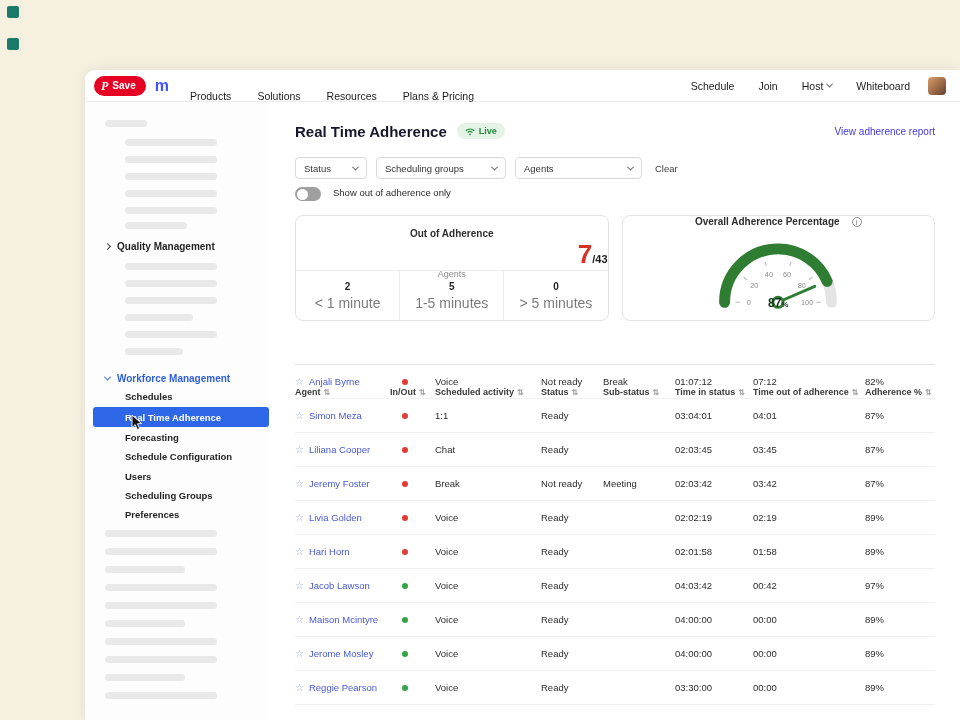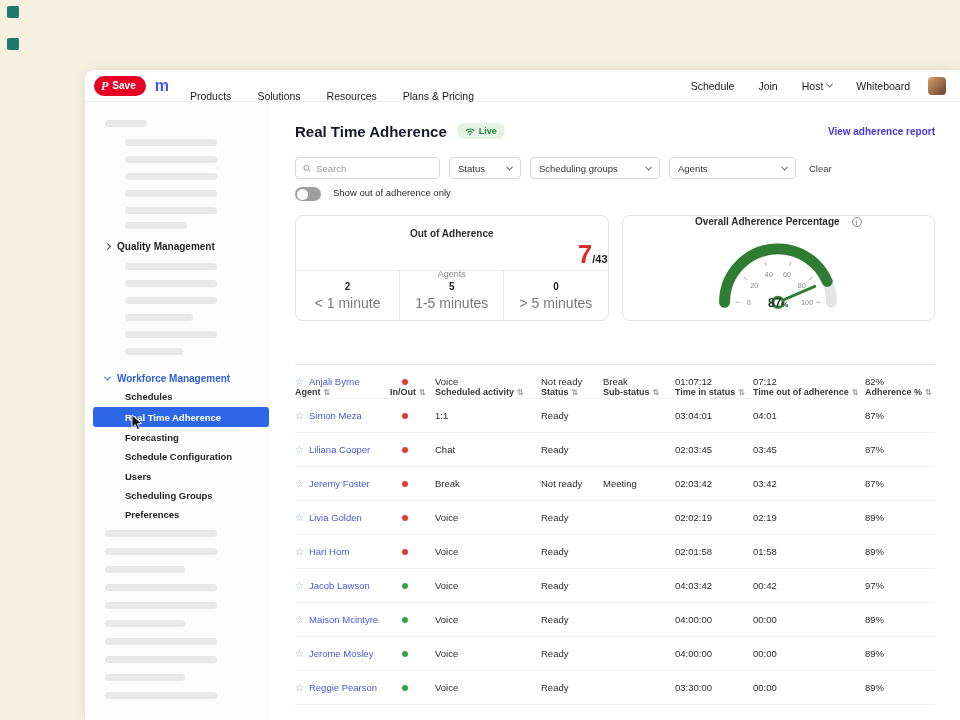--- a/index.html
+++ b/index.html
@@ -45,21 +45,21 @@
                  display:flex; align-items:center; padding-left:32px; cursor:pointer; }
   .side-active .lbl { font-size:9.5px; font-weight:600; color:#fff; white-space:nowrap; }
   .cursor-svg { position:absolute; z-index:6; }
 
   
   .content { position:absolute; left:185px; top:32px; right:0; bottom:0; padding:20px 25px 0; background:#fff; }
   .title-row { display:flex; align-items:center; gap:10px; height:18px; }
   .page-title { font-size:15px; font-weight:bold; color:#16162c; white-space:nowrap; }
   .live-badge { display:flex; align-items:center; gap:4px; height:16px; padding:0 8px; border-radius:9px;
                 background:#e4f3e6; color:#1f8b3a; font-size:9px; font-weight:bold; }
-  .report-link { position:absolute; right:25px; top:24px; font-size:10px; font-weight:bold; color:#4338e0; cursor:pointer;text-align:center; }
+  .report-link { position:absolute; right:25px; top:24px; font-size:10px; font-weight:normal; color:#4338e0; cursor:pointer;text-align:center; }
 
   .filters { display:flex; align-items:center; gap:9px; margin-top:17px; height:22px; }
   .search-box { width:145px; height:22px; border:1px solid #d8d8d8; border-radius:4px; display:flex;
                 align-items:center; gap:5px; padding:0 7px; background:#fff; }
   .search-box input { border:none; outline:none; width:100%; font-size:9.5px; color:#333;
                       font-family:"Liberation Sans", sans-serif; background:transparent; }
   .search-box input::placeholder { color:#9a9a9a; }
   .dropdown { height:22px; border:1px solid #d8d8d8; border-radius:4px; display:flex; align-items:center;
               justify-content:space-between; padding:0 8px; font-size:9.5px; color:#333; cursor:pointer; background:#fff; }
   .clear-link { font-size:9.5px; color:#3c3c3c; margin-left:4px; cursor:pointer; }
@@ -200,27 +200,20 @@
             <path d="M1 3.6 A7 7 0 0 1 11 3.6" fill="none" stroke="#1f8b3a" stroke-width="1.4"></path>
             <path d="M3.2 5.8 A4 4 0 0 1 8.8 5.8" fill="none" stroke="#1f8b3a" stroke-width="1.4"></path>
             <circle cx="6" cy="7.9" r="1.1" fill="#1f8b3a"></circle>
           </svg>
           <span>Live</span>
         </span>
       </div>
       <span class="report-link">View adherence report</span>
 
       <div class="filters">
-        <div class="search-box">
-          <svg width="9" height="9" viewBox="0 0 10 10">
-            <circle cx="4.2" cy="4.2" r="3.1" fill="none" stroke="#999" stroke-width="1.2"></circle>
-            <line x1="6.6" y1="6.6" x2="9.2" y2="9.2" stroke="#999" stroke-width="1.2"></line>
-          </svg>
-          <input type="text" placeholder="Search" style="">
-        </div>
         <div class="dropdown" style="width:72px">
           <span>Status</span>
           <span class="chev chev-down"></span>
         </div>
         <div class="dropdown" style="width:130px">
           <span>Scheduling groups</span>
           <span class="chev chev-down"></span>
         </div>
         <div class="dropdown" style="width:127px">
           <span>Agents</span>

